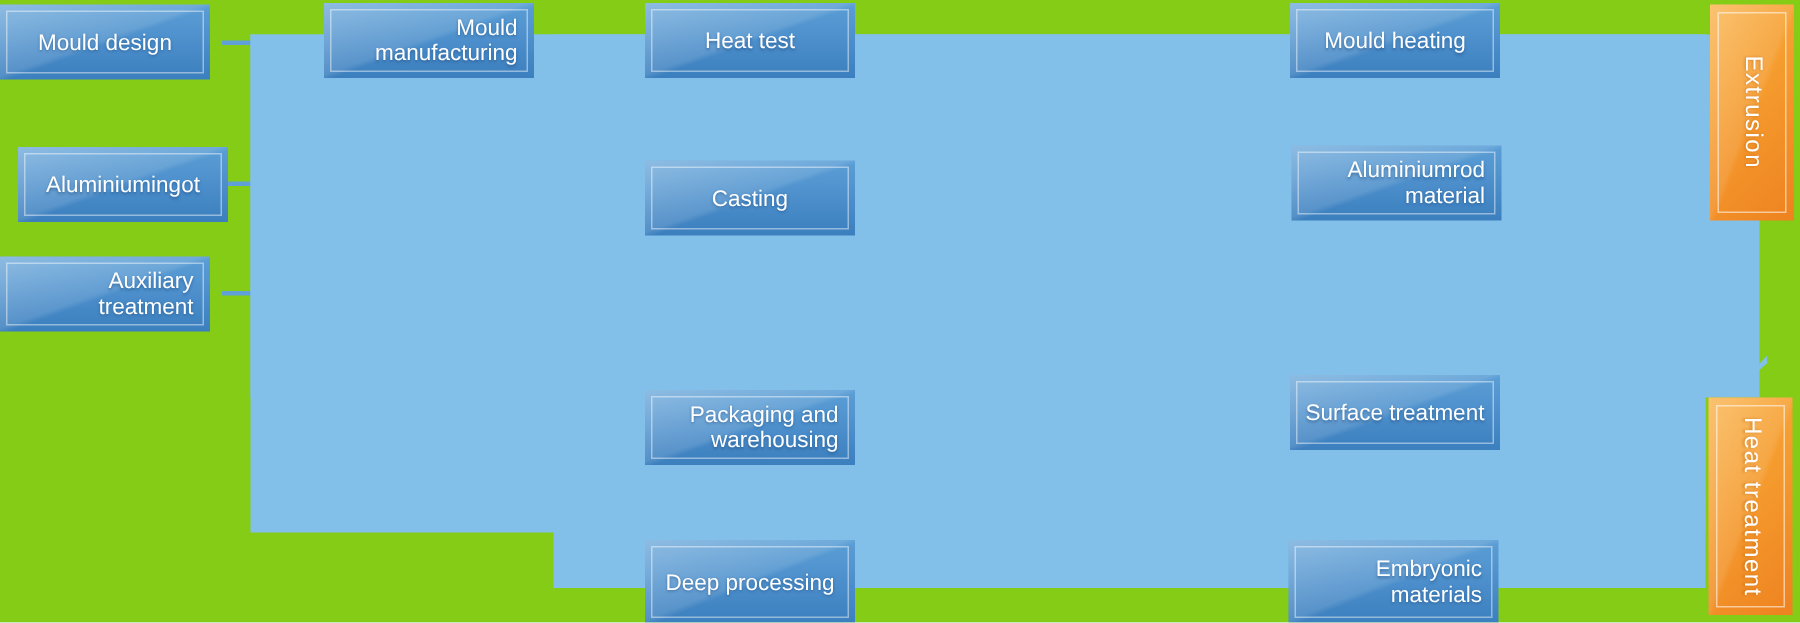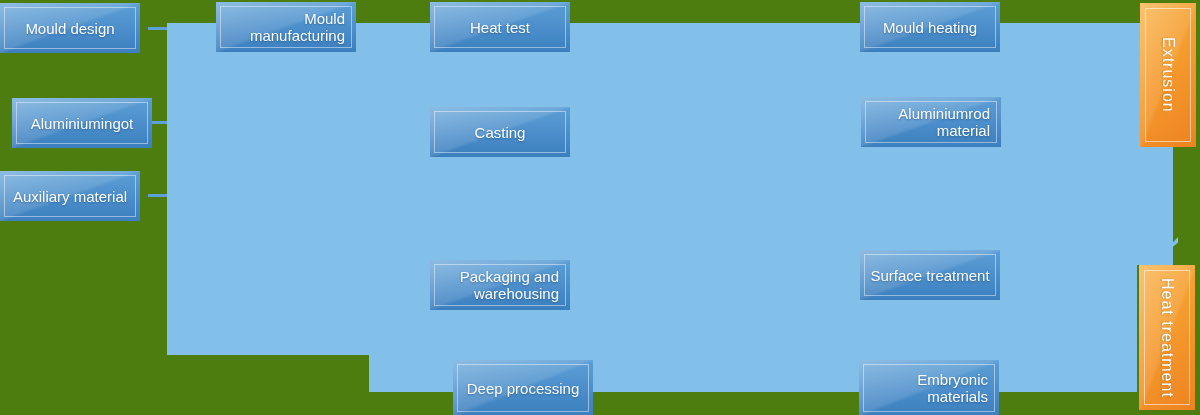--- a/index.html
+++ b/index.html
@@ -1,21 +1,21 @@
 <!DOCTYPE html>
 <html style="--panel: #82c0ea; --connector: #60a0d8; --box-top: #5c9fd6; --box-bottom: #3c7fbe; --tab-top: #f9ad3e; --tab-bottom: #ee8220; --label-text: #ffffff;"><head>
 <meta charset="utf-8">
 <style>
   html, body { margin: 0; padding: 0; background: #ffffff; }
   #stage {
     position: relative;
     width: 1200px;
     height: 415px;
     overflow: hidden;
-    background: #4d7c0f;
+    background: #84cc16;
     font-family: "Liberation Sans", sans-serif;
     text-decoration: underline;
   }
 
   
   .panel {
     position: absolute;
     background: var(--panel, #82c0ea);
     z-index: 2;
   }
@@ -125,21 +125,21 @@
   <div class="panel panel-b"></div>
   <div class="panel panel-c"></div>
 
   <div class="pbox" style="left:0;top:3px">
       <span class="pbox-label">Mould design</span>
     </div>
   <div class="pbox" style="left:12px;top:98px">
       <span class="pbox-label">Aluminiumingot</span>
     </div>
   <div class="pbox wrap" style="left:0;top:171px">
-      <span class="pbox-label">Auxiliary material</span>
+      <span class="pbox-label">Auxiliary treatment</span>
     </div>
 
   <div class="pbox wrap" style="left:216px;top:2px">
       <span class="pbox-label">Mould manufacturing</span>
     </div>
   <div class="pbox" style="left:430px;top:2px">
       <span class="pbox-label">Heat test</span>
     </div>
   <div class="pbox" style="left:860px;top:2px">
       <span class="pbox-label">Mould heating</span>
@@ -152,21 +152,21 @@
       <span class="pbox-label">Aluminiumrod material</span>
     </div>
 
   <div class="pbox wrap" style="left:430px;top:260px">
       <span class="pbox-label">Packaging and warehousing</span>
     </div>
   <div class="pbox" style="left:860px;top:250px">
       <span class="pbox-label">Surface treatment</span>
     </div>
 
-  <div class="pbox tall" style="left:453px;top:360px">
+  <div class="pbox tall" style="left:430px;top:360px">
       <span class="pbox-label">Deep processing</span>
     </div>
   <div class="pbox wrap tall" style="left:859px;top:360px">
       <span class="pbox-label">Embryonic materials</span>
     </div>
 
   <div class="tab" style="left:1140px;top:3px;height:144px">
       <span class="tab-label">Extrusion</span>
     </div>
   <div class="tab" style="left:1139px;top:265px;height:145px">

